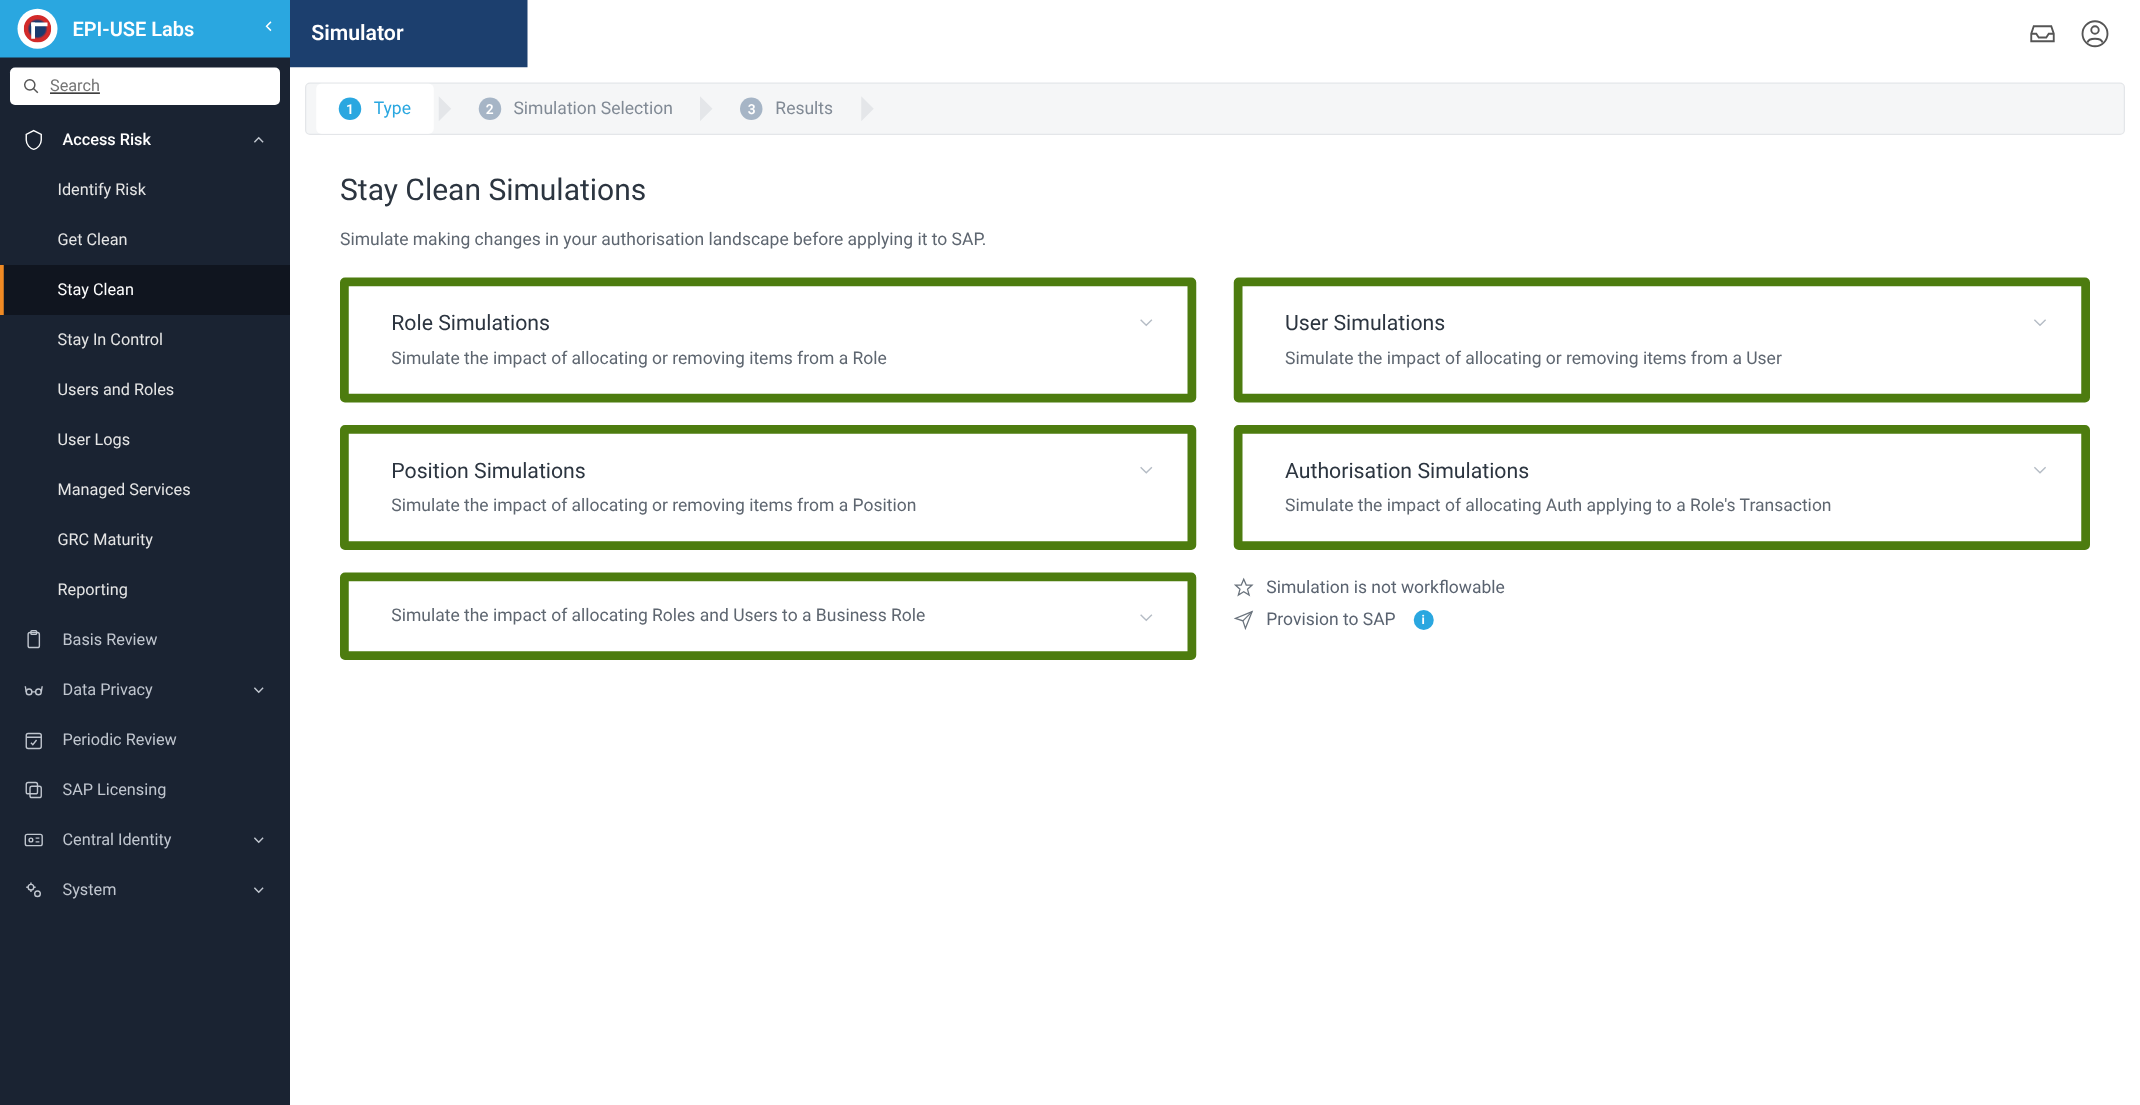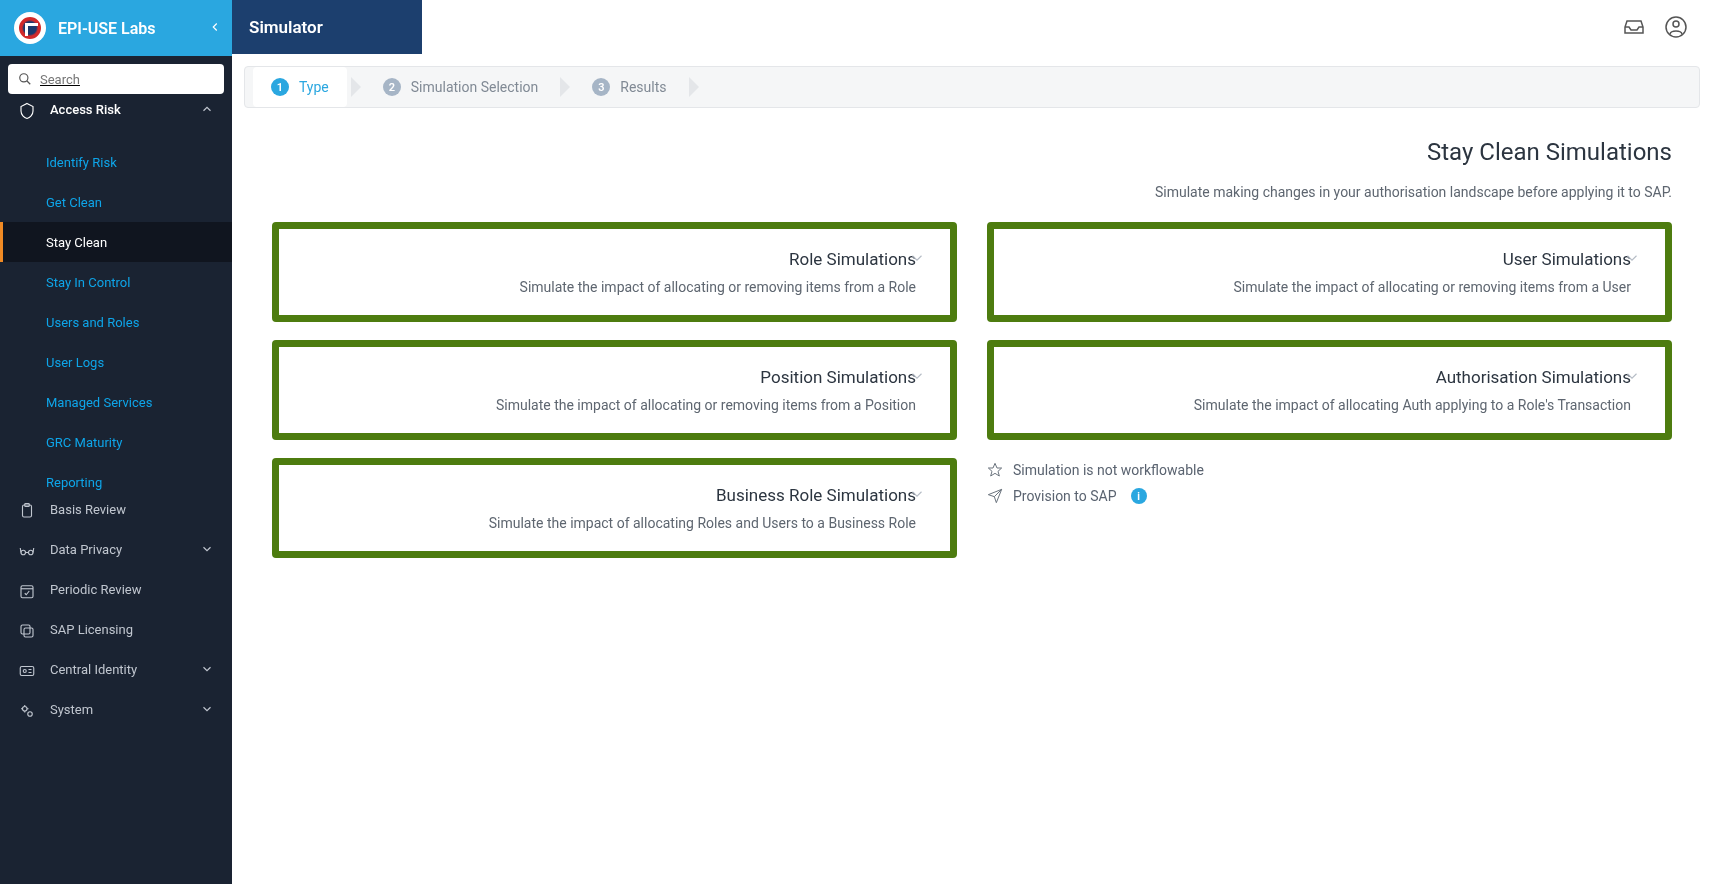--- a/index.html
+++ b/index.html
@@ -1,61 +1,61 @@
 <!DOCTYPE html>
 <html><head>
 <meta charset="utf-8">
 <style>
 * { margin: 0; padding: 0; box-sizing: border-box; font-family: -apple-system, BlinkMacSystemFont, "Segoe UI", Roboto, Arial, sans-serif; }
 html, body { width: 100%; height: 100%; background: #fff; }
 .app { display: flex; width: 100%; height: 100vh; }
 
 
 .sidebar { width: 232px; background: #1a2332; display: flex; flex-direction: column; flex-shrink: 0; }
-.sidebar-header { height: 56px; background: #2aa7e0; display: flex; align-items: center; padding: 0 14px; position: relative; }
+.sidebar-header { height: 46px; background: #2aa7e0; display: flex; align-items: center; padding: 0 14px; position: relative; }
 .logo-circle { width: 32px; height: 32px; background: #fff; border-radius: 50%; display: flex; align-items: center; justify-content: center; margin-right: 12px; flex-shrink: 0; }
 .logo-inner { width: 26px; height: 26px; border-radius: 50%; background: radial-gradient(circle at center, #1a3a6e 40%, #d22a2a 52%); border: 2px solid #fff; position: relative; }
 .logo-inner::after { content: ""; position: absolute; top: 6px; left: 6px; width: 10px; height: 10px; border: 3px solid #fff; border-right: none; border-bottom: none; }
 .brand { color: #fff; font-weight: 600; font-size: 16px; }
 .collapse-btn { position: absolute; right: 10px; color: #fff; font-size: 14px; cursor: pointer; }
 
 .search-wrap { padding: 8px; text-decoration: underline; }
 .search-box { background: #fff; border-radius: 4px; height: 30px; display: flex; align-items: center; padding: 0 10px; }
 .search-box svg { width: 14px; height: 14px; margin-right: 8px; fill: #555; }
 .search-box input { border: none; outline: none; font-size: 13px; flex: 1; color: #333; }
 
 .nav { flex: 1; overflow-y: auto; }
-.nav-item { display: flex; align-items: flex-start; height: 40px; padding: 0 18px; color: #c0c6cf; font-size: 13px; cursor: pointer; position: relative; }
+.nav-item { display: flex; align-items: center; height: 40px; padding: 0 18px; color: #c0c6cf; font-size: 13px; cursor: pointer; position: relative; }
 .nav-item .icon { width: 18px; height: 18px; margin-right: 14px; display: flex; align-items: center; justify-content: center; flex-shrink: 0; }
 .nav-item .icon svg { width: 18px; height: 18px; stroke: #c0c6cf; fill: none; stroke-width: 1.5; }
 .nav-item.section { color: #fff; font-weight: 500; }
 .nav-item.section .icon svg { stroke: #fff; }
 .nav-item .chev { margin-left: auto; width: 14px; height: 14px; stroke: #c0c6cf; fill: none; stroke-width: 2; }
-.nav-sub { padding-left: 46px; height: 40px; display: flex; align-items: center; color: #0ea5e9; font-size: 13px; cursor: pointer; position: relative; }
+.nav-sub { padding-left: 46px; height: 40px; display: flex; align-items: center; color: #e5e5e5; font-size: 13px; cursor: pointer; position: relative; }
 .nav-sub.active { background: #10151f; color: #fff; }
 .nav-sub.active::before { content: ""; position: absolute; left: 0; top: 0; bottom: 0; width: 3px; background: #f08a24; }
 
 
 .main { flex: 1; display: flex; flex-direction: column; }
 .topbar { height: 54px; display: flex; align-items: center; }
 .topbar-title-block { background: #1c3f6e; height: 54px; padding: 0 17px; display: flex; align-items: center; min-width: 190px; }
 .topbar-title-block .title { color: #fff; font-weight: 600; font-size: 17px; }
 .topbar-spacer { flex: 1; }
 .topbar-icons { display: flex; gap: 18px; padding-right: 24px; }
 .topbar-icons .ticon { width: 24px; height: 24px; stroke: #555; fill: none; stroke-width: 1.5; cursor: pointer; }
 
 .content { flex: 1; padding: 12px; background: #fff; }
 .steps { background: #f5f6f7; border: 1px solid #e4e6e9; border-radius: 4px; height: 42px; display: flex; align-items: center; padding: 0 8px; margin-bottom: 24px; }
 .step { display: flex; align-items: center; padding: 0 18px; height: 100%; position: relative; font-size: 14px; color: #818a95; }
 .step.active { background: #fff; color: #2aa7e0; border-radius: 4px; }
 .step-num { width: 18px; height: 18px; border-radius: 50%; background: #a6b5c6; color: #fff; font-size: 11px; font-weight: 600; display: flex; align-items: center; justify-content: center; margin-right: 10px; }
 .step.active .step-num { background: #2aa7e0; }
 .step-sep { width: 0; height: 0; border-top: 10px solid transparent; border-bottom: 10px solid transparent; border-left: 10px solid #e4e6e9; margin: 0 4px; }
 
-.page-body { padding: 6px 28px; text-align: right; }
+.page-body { padding: 6px 28px; }
 .page-title { font-size: 24px; color: #2c3540; margin-bottom: 18px; font-weight: 400; }
 .page-desc { font-size: 14px; color: #5e6670; margin-bottom: 22px; }
 
 .cards-grid { display: flex; gap: 30px; }
 .col { flex: 1; display: flex; flex-direction: column; gap: 18px; }
 .card { border: 7px solid #4d7c0f; border-radius: 4px; padding: 20px 34px; position: relative; cursor: pointer; }
 .card-title { font-size: 17px; color: #2c3540; margin-bottom: 10px; font-weight: 400; }
 .card-desc { font-size: 14px; color: #5e6670; }
 .card-chev { position: absolute; top: 20px; right: 24px; width: 18px; height: 18px; stroke: #b5bcc5; fill: none; stroke-width: 1.5; }
 
@@ -257,21 +257,20 @@
               <svg class="card-chev" viewBox="0 0 24 24">
                   <polyline points="6 9 12 15 18 9"></polyline>
                 </svg>
               <div class="card-title">Position Simulations</div>
               <div class="card-desc">Simulate the impact of allocating or removing items from a Position</div>
             </div>
             <div class="card">
               <svg class="card-chev" viewBox="0 0 24 24">
                   <polyline points="6 9 12 15 18 9"></polyline>
                 </svg>
-              <div class="card-title">Business Role Simulations</div>
               <div class="card-desc">Simulate the impact of allocating Roles and Users to a Business Role</div>
             </div>
           </div>
           <div class="col">
             <div class="card">
               <svg class="card-chev" viewBox="0 0 24 24">
                   <polyline points="6 9 12 15 18 9"></polyline>
                 </svg>
               <div class="card-title">User Simulations</div>
               <div class="card-desc">Simulate the impact of allocating or removing items from a User</div>

